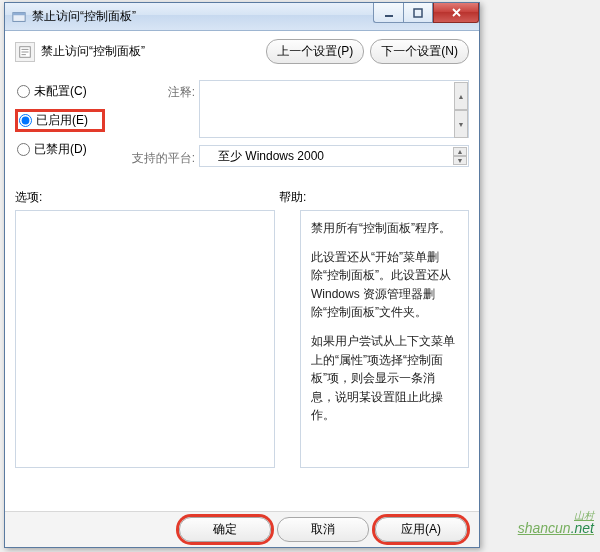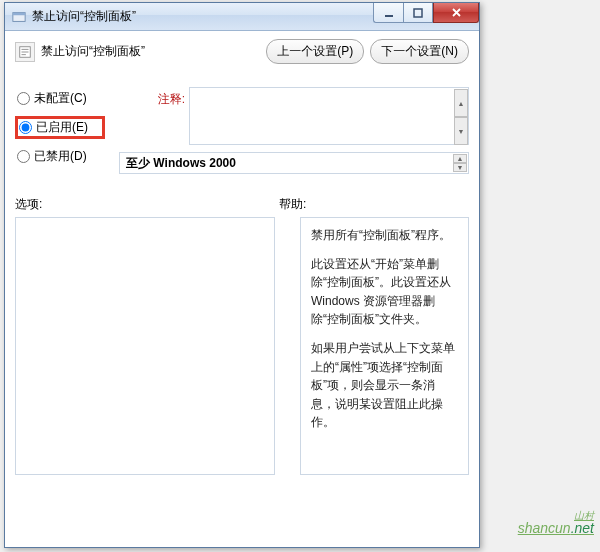--- a/index.html
+++ b/index.html
@@ -68,49 +68,48 @@
     background: linear-gradient(to bottom, #fdfdfd, #ebebeb);
     border: 1px solid #a8a8a8;
     border-radius: 12px;
     padding: 3px 10px;
     font-size: 12px;
     font-family: inherit;
     cursor: pointer;
     min-width: 92px;
   }
   .radio-section {
-    display: flex; gap: 14px; align-items: flex-start;
-    margin-top: 23px;
+    display: flex; gap: 24px; align-items: flex-start;
+    margin-top: 16px;
   }
   .radio-col { width: 90px; padding-top: 2px; }
   .radio-item { display: flex; align-items: center; gap: 4px; margin-bottom: 8px; padding: 1px 2px; }
   .radio-item input { margin: 0; }
   .radio-highlight {
     border: 3px solid #e33a2a;
     padding: 0 1px;
   }
-  .label-col { width: 70px; text-align: right; color: #b91c1c; padding-top: 4px; padding-right: 4px;}
+  .label-col { width: 70px; text-align: right; color: #737373; padding-top: 4px; padding-right: 4px;}
   .field-col { flex: 1; }
   .comment-box {
     width: 100%; height: 58px;
     border: 1px solid #ccd7e4;
     background: #fff;
     resize: none;
     font-family: inherit; font-size: 12px;
     padding: 2px 4px;
   }
   .platform-row { display:flex; align-items:center; margin-top:4px;}
   .platform-box {
     flex:1; height: 22px;
     border: 1px solid #ccd7e4;
     background: #fff;
     display: flex; align-items: center;
-    padding: 0 6px;
+    padding: 0 18px;
     position: relative;
-    font-weight: bold;
   }
   .spin {
     position: absolute; right: 1px; top: 1px; bottom: 1px;
     width: 14px; display: flex; flex-direction: column;
   }
   .spin div {
     flex:1; border:1px solid #c0c0c0; background:#ededed;
     display:flex; align-items:center; justify-content:center;
     font-size:7px; line-height:1; color:#666;
   }
@@ -220,20 +219,21 @@
           <div class="label-col">注释:</div>
           <div class="field-col" style="position:relative;">
             <textarea class="comment-box" style=""></textarea>
             <div class="spin" style="height:56px; top:2px;">
               <div>▲</div>
               <div>▼</div>
             </div>
           </div>
         </div>
         <div class="platform-row">
+          <div class="label-col">支持的平台:</div>
           <div class="platform-box">
             <span>至少 Windows 2000</span>
             <div class="spin">
               <div>▲</div>
               <div>▼</div>
             </div>
           </div>
         </div>
       </div>
     </div>
@@ -247,19 +247,24 @@
       <div class="options-pane"></div>
       <div class="help-pane">
         <p>禁用所有“控制面板”程序。</p>
         <p>此设置还从“开始”菜单删除“控制面板”。此设置还从 Windows 资源管理器删除“控制面板”文件夹。</p>
         <p>如果用户尝试从上下文菜单上的“属性”项选择“控制面板”项，则会显示一条消息，说明某设置阻止此操作。</p>
       </div>
     </div>
 
   </div>
 
+  <div class="footer">
+    <button class="btn btn-highlight">确定</button>
+    <button class="btn">取消</button>
+    <button class="btn btn-highlight">应用(A)</button>
+  </div>
 
 </div>
 
 <div class="watermark">
   <span class="cn">山村</span>
   <span>shancun</span><span style="color:#15803d">.net</span>
 </div>
 
 </body></html>

